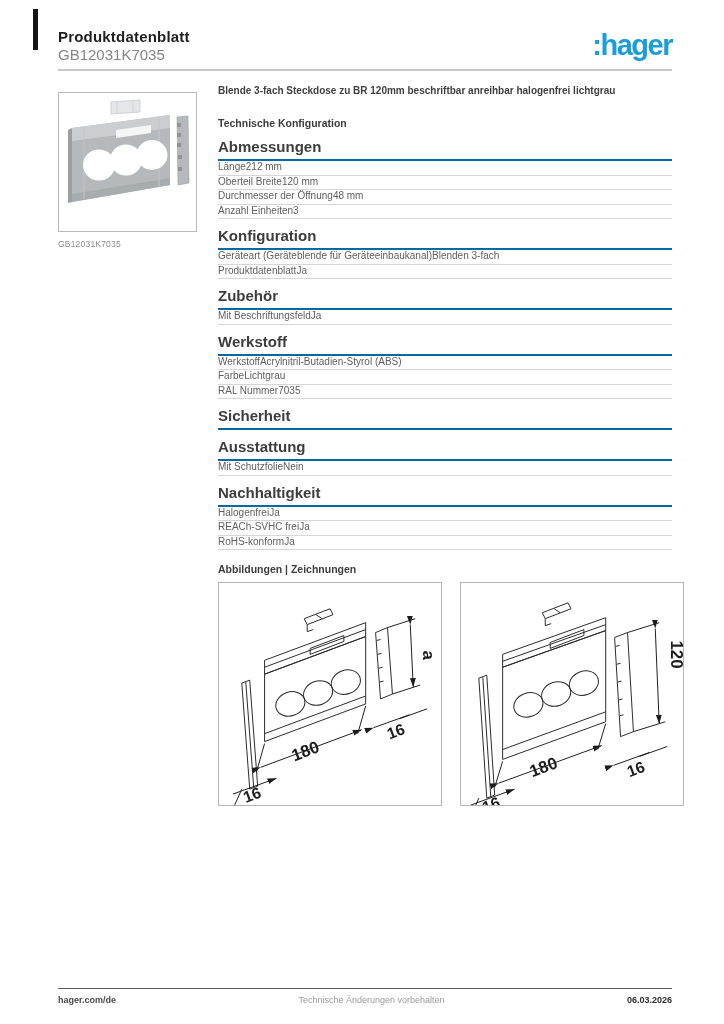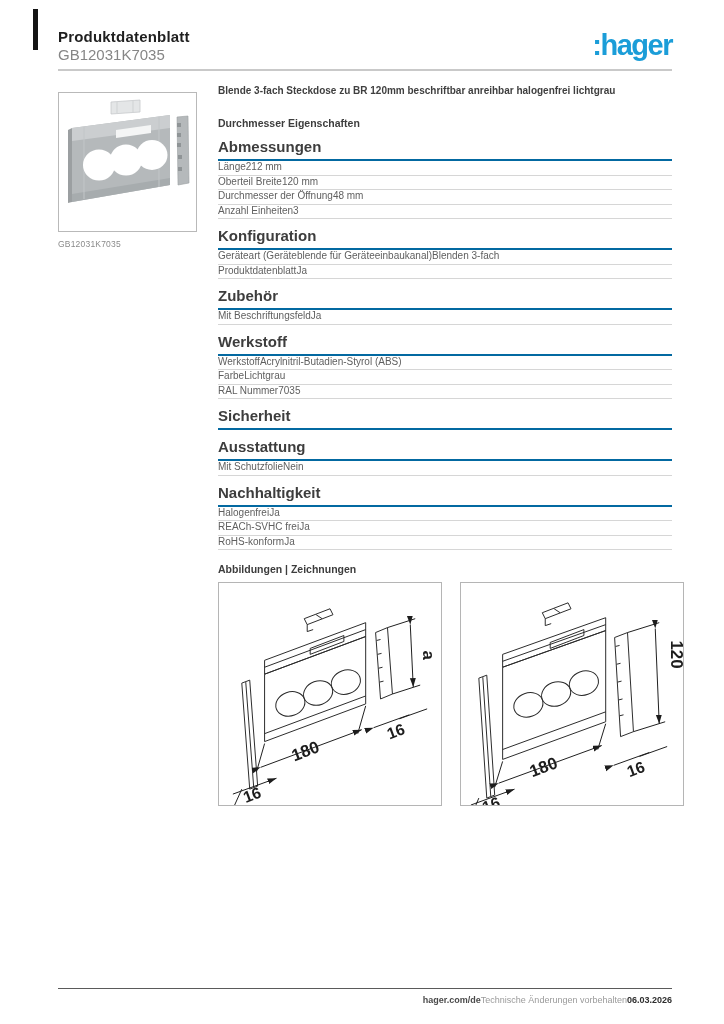--- a/index.html
+++ b/index.html
@@ -33,21 +33,21 @@
   .row-value { text-align:right; white-space:nowrap; }
 
   .drawings-heading { margin-top:13px; font-size:10.5px; font-weight:bold; color:#3d3d3d; line-height:13px; }
   .drawings-row { margin-top:6px; display:flex; gap:18px; }
   .drawing-box { width:224px; height:224px; border:1px solid #b5b5b5; background:#fff; }
 
   svg text.dim { font-family:"Liberation Sans","DejaVu Sans",sans-serif; font-weight:bold; fill:#1d1d1d; }
 
   
   .footer-rule { position:absolute; left:58px; top:988px; width:614px; height:1px; background:#5a5a5a; }
-  .footer { position:absolute; left:58px; top:995px; width:614px; display:flex; justify-content:flex-end; align-items:baseline; }
+  .footer { position:absolute; left:58px; top:995px; width:614px; display:flex; justify-content:space-between; align-items:baseline; }
   .footer-left { font-size:9px; font-weight:bold; color:#4a4a4a; }
   .footer-center { font-size:9px; color:#9a9a9a; }
   .footer-right { font-size:9px; font-weight:bold; color:#2e2e2e; }
 </style>
 </head>
 <body>
 
 <div class="page">
 
   <div class="crop-mark"></div>
@@ -93,21 +93,21 @@
         <rect x="118" y="50" width="4" height="4" fill="#8f9496"></rect>
         <rect x="119" y="62" width="4" height="4" fill="#8f9496"></rect>
         <rect x="119" y="74" width="4" height="4" fill="#8f9496"></rect>
       </svg>
     </div>
     <div class="image-caption">GB12031K7035</div>
   </div>
 
   <div class="right-col">
     <div class="description">Blende 3-fach Steckdose zu BR 120mm beschriftbar anreihbar halogenfrei lichtgrau</div>
-    <div class="tech-heading">Durchmesser Eigenschaften</div>
+    <div class="tech-heading">Technische Konfiguration</div>
 
     <div>
   <div class="spec-section">
     <div class="sec-title">Abmessungen</div>
     <div class="sec-rows">
   <div class="spec-row">
     <span class="row-label">Länge</span>
     <span class="row-value">212 mm</span>
   </div>
 

